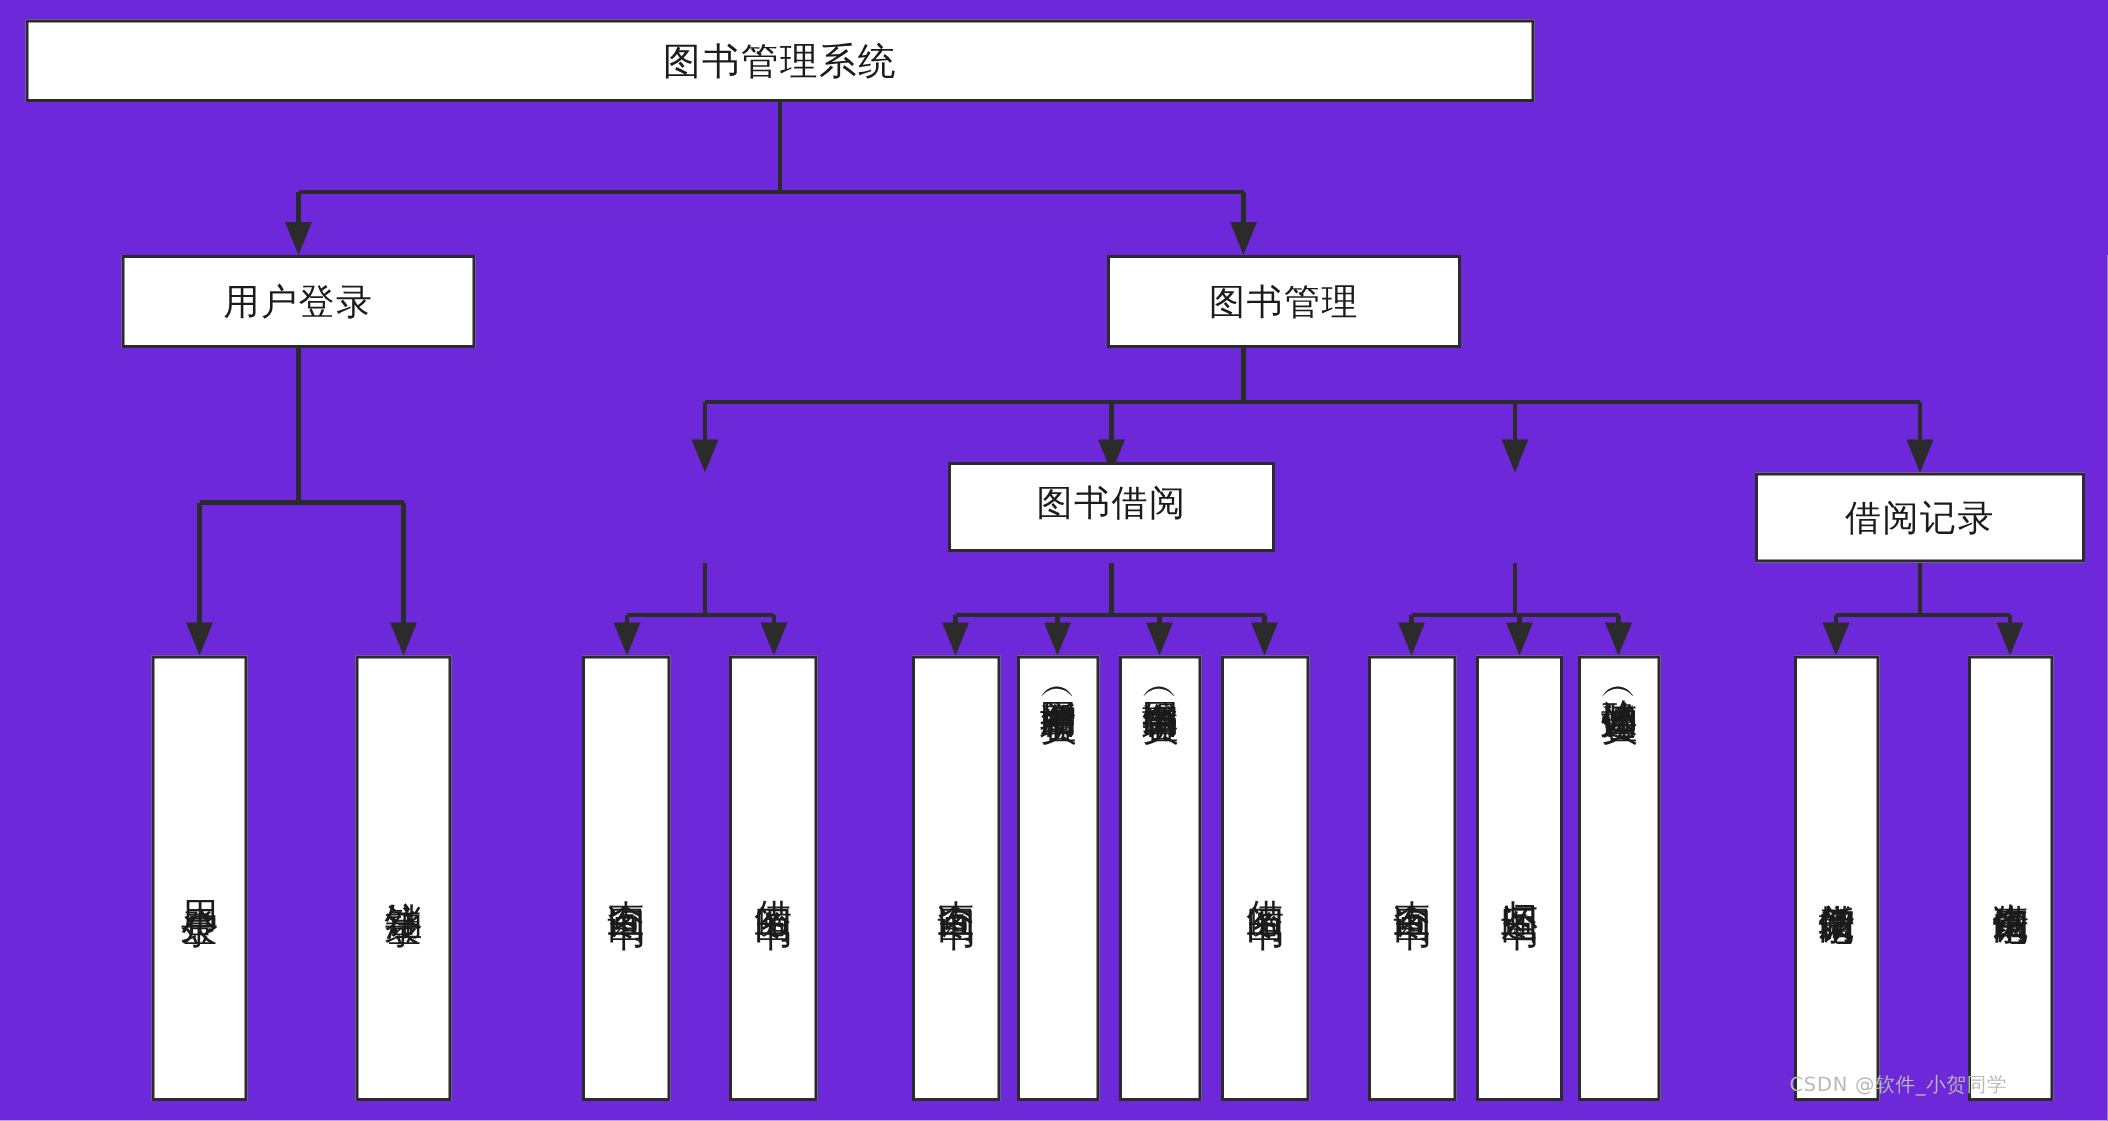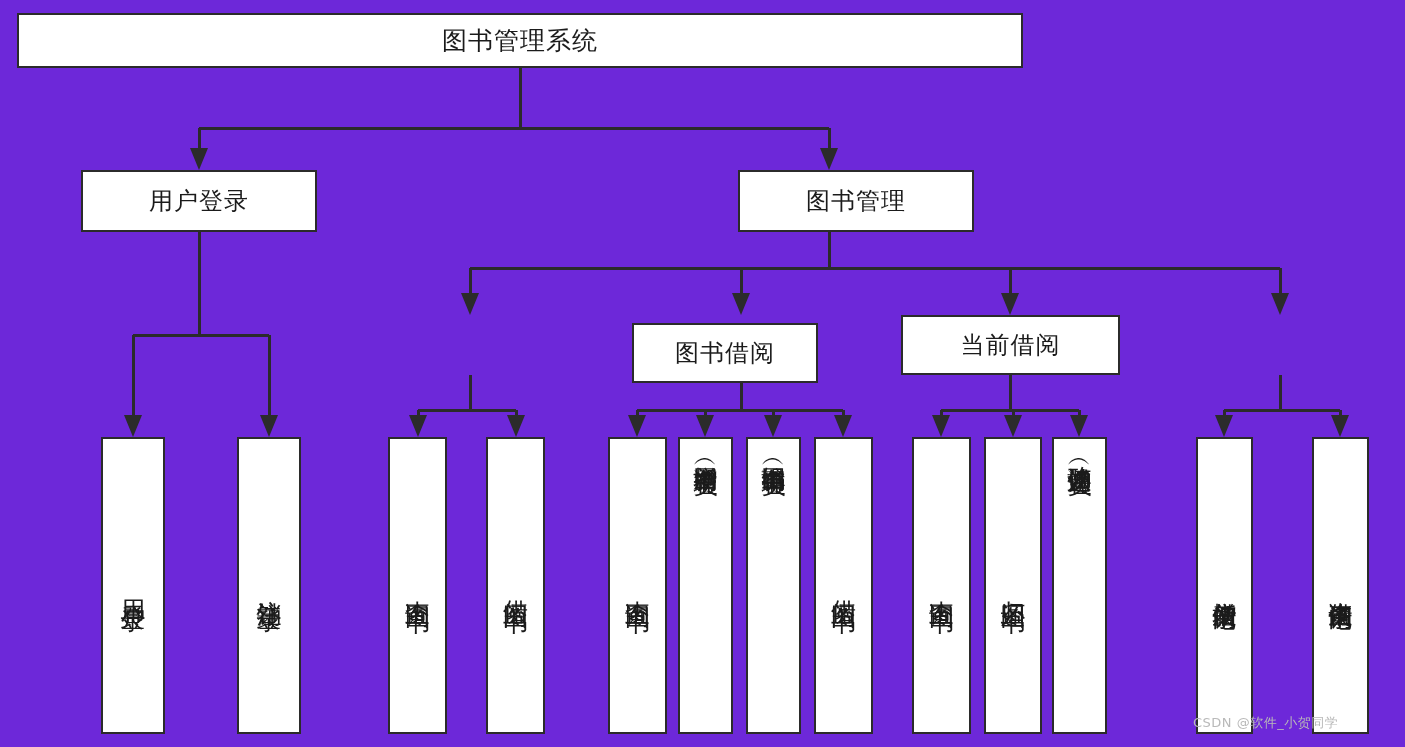--- a/index.html
+++ b/index.html
@@ -147,25 +147,25 @@
     <span class="label">图书管理系统</span>
   </div>
 
   <div class="node node-h" style="left:81px; top:170px; width:236px; height:62px;">
     <span class="label">用户登录</span>
   </div>
   <div class="node node-h" style="left:711px; top:170px; width:236px; height:62px;margin-left:27px;">
     <span class="label">图书管理</span>
   </div>
 
-  <div class="node node-h" style="left:632px; top:323px; width:186px; height:60px;">
+  <div class="node node-h" style="left:632px; top:308px; width:218px; height:60px;font-family:Liberation Mono, monospace;">
     <span class="label">图书借阅</span>
   </div>
-  <div class="node node-h" style="left:901px; top:315px; width:219px; height:60px;">
-    <span class="label">当前借阅</span>
+  <div class="node node-h" style="left:1170px; top:315px; width:220px; height:60px;">
+    <span class="label">借阅记录</span>
   </div>
 
   <div class="node node-v mid" style="left:101px; top:437px; width:64px; height:297px;">
     <span class="label">用户登录</span>
   </div>
   <div class="node node-v mid" style="left:237px; top:437px; width:64px; height:297px;">
     <span class="label">注销登录</span>
   </div>
 
   <div class="node node-v mid" style="left:388px; top:437px; width:59px; height:297px;">

